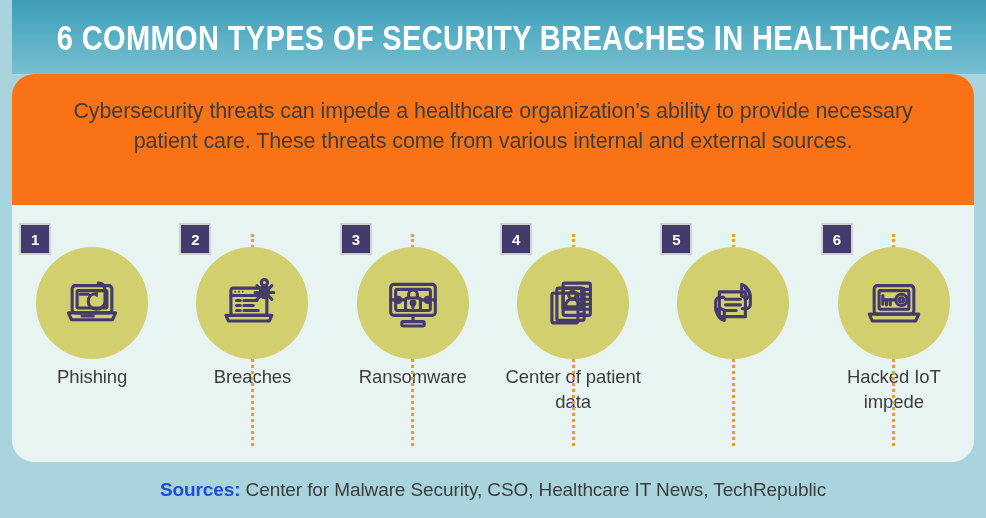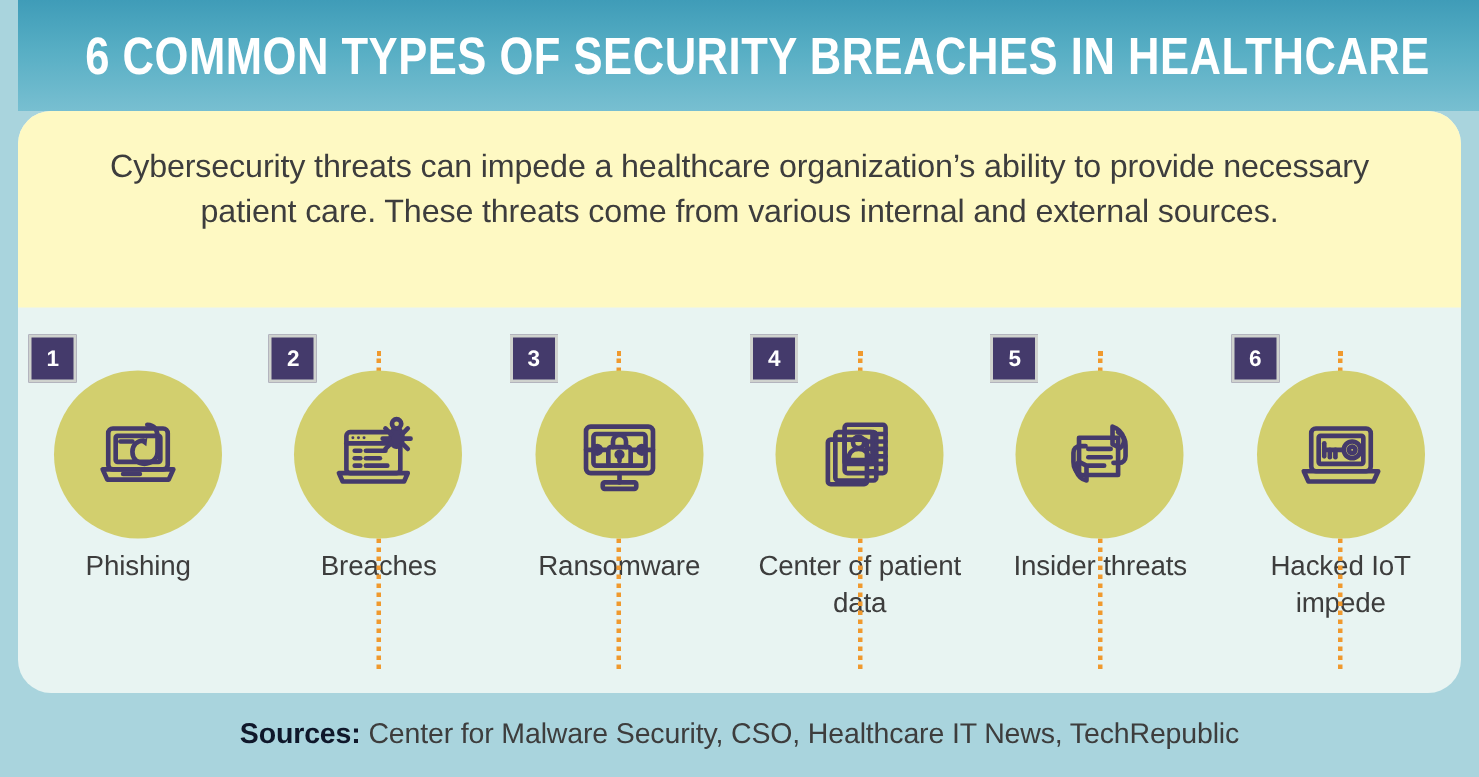--- a/index.html
+++ b/index.html
@@ -57,21 +57,21 @@
     background: #e8f4f2;
     border-radius: 22px;
     overflow: hidden;
   }
   .card-top {
     position: absolute;
     left: 0;
     top: 0;
     width: 969px;
     height: 131px;
-    background: #fef9c3;
+    background: #f97316;
   }
   .intro {
     position: absolute;
     left: 50px;
     top: 22px;
     width: 862px;
     text-align: center;
     color: #3d3d3d;
     font-size: 21.5px;
     line-height: 30px;
@@ -173,21 +173,21 @@
     align-items: center;
     justify-content: center;
     background: #a9d4dd;
   }
   .footer-text {
     color: #3d3d3d;
     font-size: 19px;
     letter-spacing: -0.1px;
   }
   .footer-label {
-    color: #0f172a;
+    color: #1d4ed8;
     font-weight: bold;
   }
 </style>
 </head>
 <body>
 
 <div id="infographic">
 
   <div class="header">
     <div class="header-title">6 Common Types of Security Breaches in Healthcare</div>
@@ -312,21 +312,20 @@
               <line x1="38" y1="44" x2="62" y2="44"></line>
               <line x1="38" y1="53" x2="62" y2="53"></line>
               <line x1="38" y1="62" x2="55" y2="62"></line>
               <path d="M64 20 c6 2 10 6 12 12 c1 5 -1 9 -4 11 l-8 -4 z"></path>
               <path d="M70 26 c5 3 8 8 8 14 v12 c0 4 -3 7 -7 7 h-6"></path>
               <path d="M36 78 c-5 -1 -9 -5 -11 -10 c-1 -4 0 -8 3 -10 l8 4 z"></path>
               <path d="M30 72 c-5 -3 -8 -8 -8 -14 v-10 c0 -4 3 -7 7 -7 h6"></path>
             </svg>
           </div>
         </div>
-        <div class="label">Insider threats</div>
       </div>
 
       <div class="item">
         <div class="divider"></div>
         <div class="circle-wrap">
           <div class="badge">6</div>
           <div class="circle">
             <svg class="icon-svg" viewBox="0 0 100 100">
               <rect x="18" y="22" width="64" height="46" rx="5"></rect>
               <rect x="26" y="30" width="48" height="30" rx="2"></rect>

